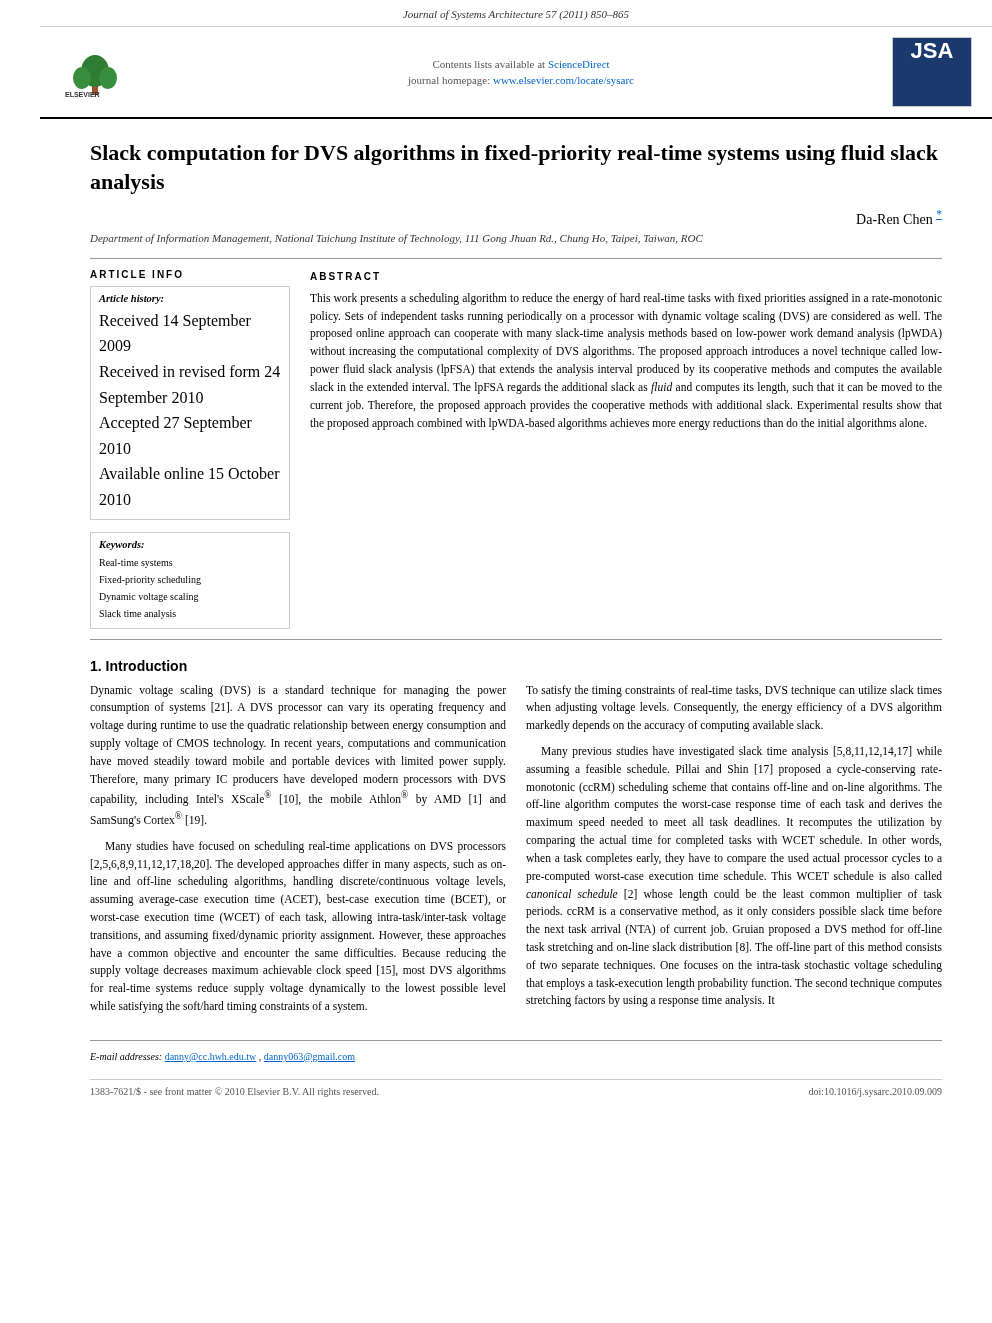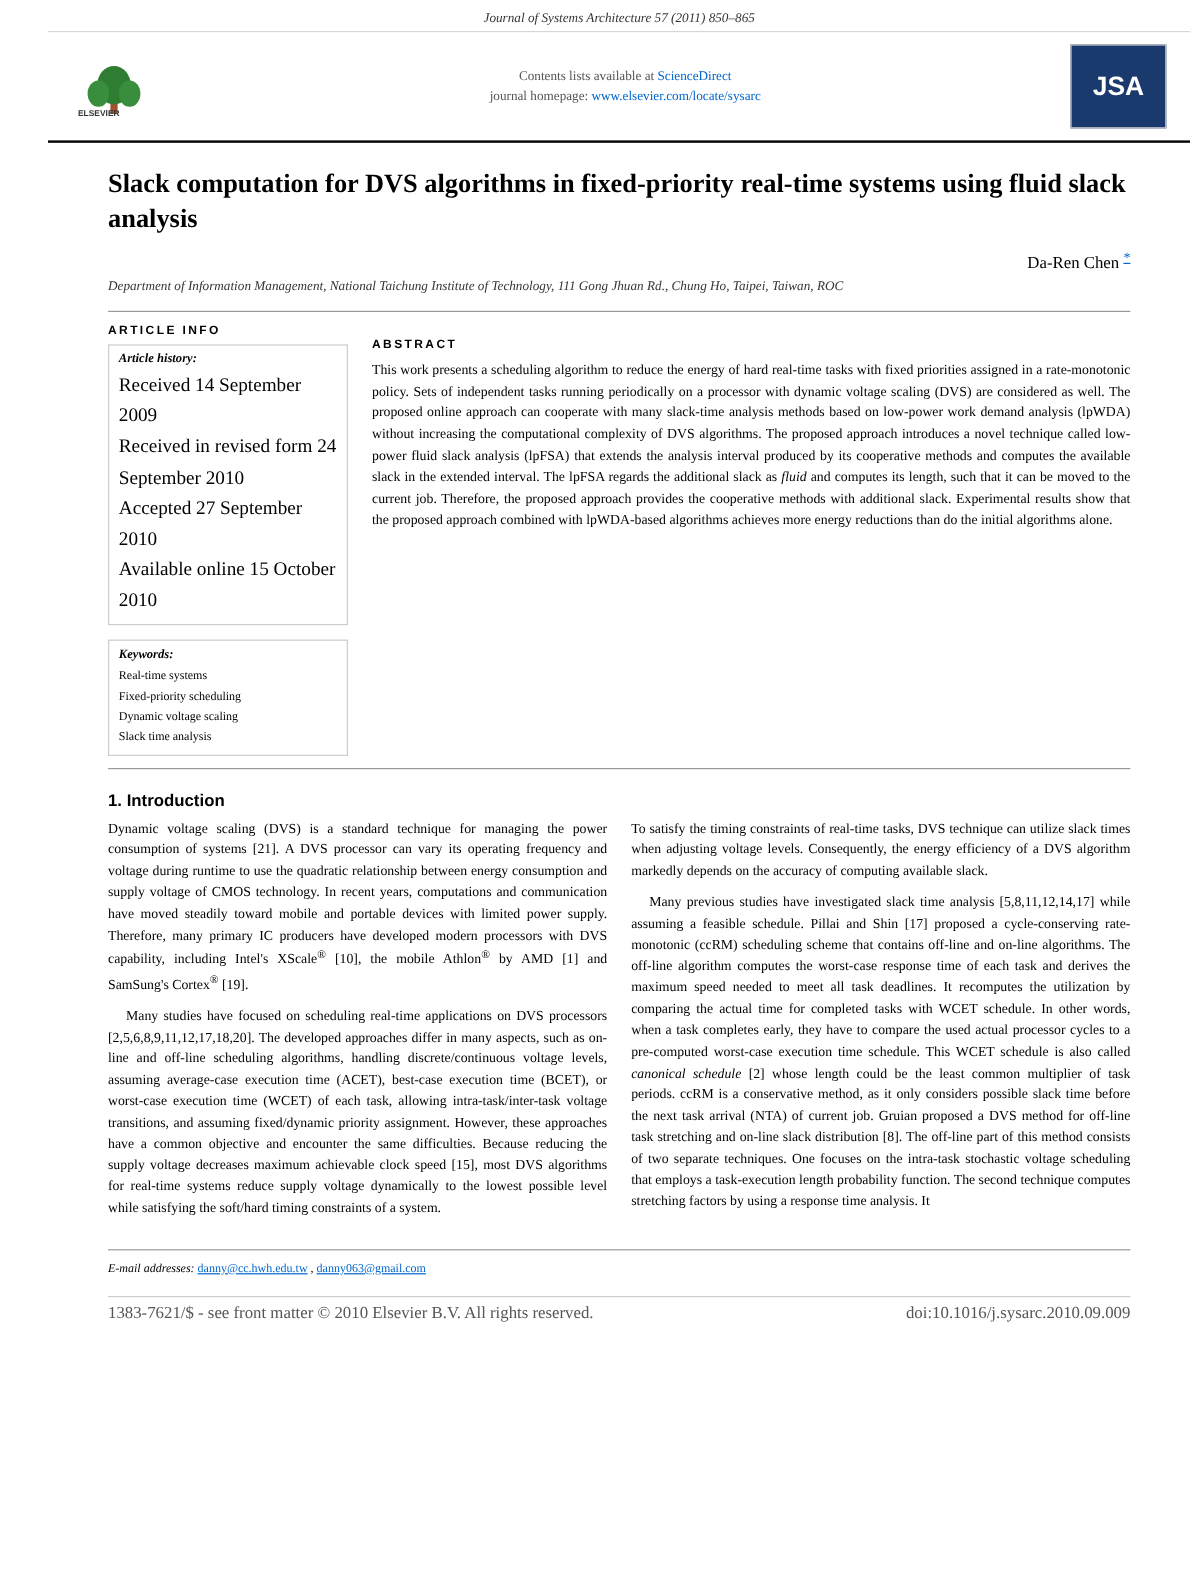--- a/index.html
+++ b/index.html
@@ -72,21 +72,20 @@
       color: #0066cc;
       text-decoration: none;
     }
     .jsa-logo {
       width: 80px;
       height: 70px;
       flex-shrink: 0;
       margin-left: 10px;
       border: 1px solid #ccc;
       display: flex;
-      align-items: center;
       justify-content: center;
       background: #1a3a6e;
       color: #fff;
       font-size: 22px;
       font-weight: bold;
       font-family: Arial, sans-serif;
     }
     
     .main-content {
       padding: 20px 50px 20px 50px;
@@ -128,21 +127,20 @@
     }
     .article-info-col {
       width: 200px;
       flex-shrink: 0;
       font-size: 11px;
     }
     .abstract-col {
       flex: 1;
       font-size: 11.5px;
       line-height: 1.5;
-      margin-top: 10px;
     }
     .section-heading-small {
       font-size: 10px;
       letter-spacing: 2px;
       text-transform: uppercase;
       font-weight: bold;
       color: #000;
       margin-bottom: 6px;
       font-family: Arial, sans-serif;
     }
@@ -231,21 +229,21 @@
     .footnote-line {
       line-height: 1.6;
     }
     
     .bottom-bar {
       margin-top: 14px;
       border-top: 1px solid #ccc;
       padding-top: 6px;
       display: flex;
       justify-content: space-between;
-      font-size: 14px;
+      font-size: 10px;
       color: #555;
     }
     .els-tree {
       width: 70px;
       height: 55px;
     }
   </style>
 </head>
 <body>
 

